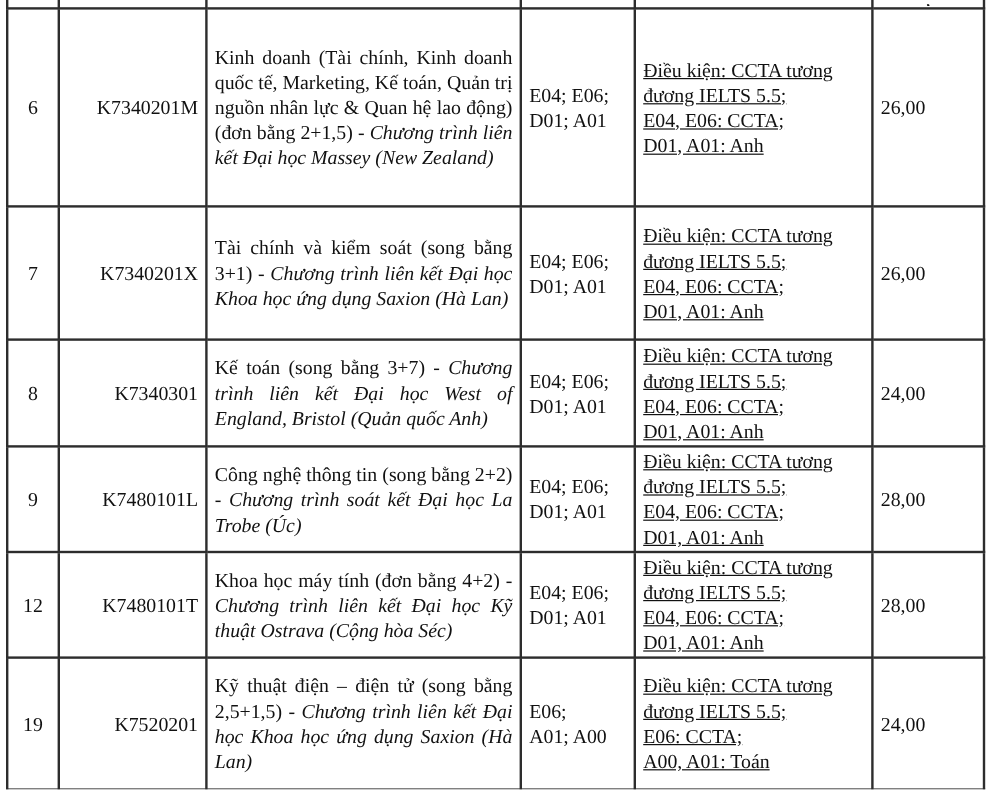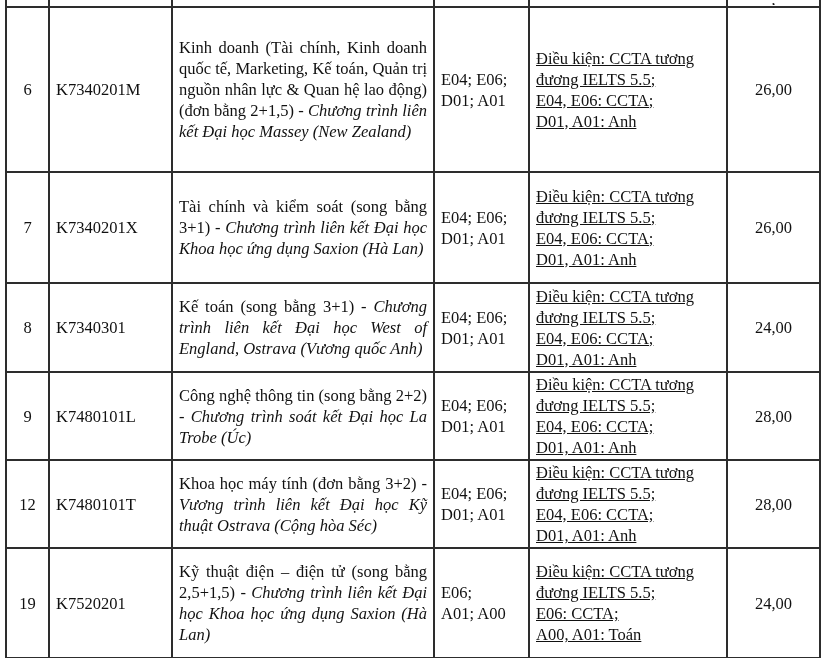--- a/index.html
+++ b/index.html
@@ -25,25 +25,25 @@
   }
   table.doc-table td {
     border: 2px solid #2d2d2d;
     font-size: 16.5px;
     line-height: 21px;
     vertical-align: middle;
     padding: 1px 6px;
     overflow: hidden;
   }
   td.c-stt   { text-align: center; }
-  td.c-code  { text-align: left; }
+  td.c-code  { text-align: right; }
   td.c-name  { text-align: justify; padding: 3px 7px 3px 9px; }
   td.c-combo { text-align: left; white-space: pre-line; padding-left: 9px; }
   td.c-cond  { text-align: left; white-space: pre-line; padding-left: 11px; text-decoration: underline; }
-  td.c-score { text-align: center; }
+  td.c-score { text-align: left; }
   .it { font-style: italic; }
   tr.partial-top td { height: 8px; padding: 0; }
   tr.partial-top td .remnant {
     height: 5px;
     overflow: hidden;
     text-align: center;
     line-height: 0;
     font-size: 16.5px;
   }
   tr.r6  td { height: 161px; }
@@ -101,21 +101,21 @@
       <td class="c-cond">Điều kiện: CCTA tương
 đương IELTS 5.5;
 E04, E06: CCTA;
 D01, A01: Anh</td>
       <td class="c-score">26,00</td>
     </tr>
 
     <tr class="r8">
       <td class="c-stt">8</td>
       <td class="c-code">K7340301</td>
-      <td class="c-name"><span>Kế toán (song bằng 3+1) - </span><span class="it">Chương trình liên kết Đại học West of England, Ostrava (Vương quốc Anh)</span></td>
+      <td class="c-name"><span>Kế toán (song bằng 3+7) - </span><span class="it">Chương trình liên kết Đại học West of England, Bristol (Quản quốc Anh)</span></td>
       <td class="c-combo">E04; E06;
 D01; A01</td>
       <td class="c-cond">Điều kiện: CCTA tương
 đương IELTS 5.5;
 E04, E06: CCTA;
 D01, A01: Anh</td>
       <td class="c-score">24,00</td>
     </tr>
 
     <tr class="r9">
@@ -127,21 +127,21 @@
       <td class="c-cond">Điều kiện: CCTA tương
 đương IELTS 5.5;
 E04, E06: CCTA;
 D01, A01: Anh</td>
       <td class="c-score">28,00</td>
     </tr>
 
     <tr class="r10">
       <td class="c-stt">12</td>
       <td class="c-code">K7480101T</td>
-      <td class="c-name"><span>Khoa học máy tính (đơn bằng 3+2) - </span><span class="it">Vương trình liên kết Đại học Kỹ thuật Ostrava (Cộng hòa Séc)</span></td>
+      <td class="c-name"><span>Khoa học máy tính (đơn bằng 4+2) - </span><span class="it">Chương trình liên kết Đại học Kỹ thuật Ostrava (Cộng hòa Séc)</span></td>
       <td class="c-combo">E04; E06;
 D01; A01</td>
       <td class="c-cond">Điều kiện: CCTA tương
 đương IELTS 5.5;
 E04, E06: CCTA;
 D01, A01: Anh</td>
       <td class="c-score">28,00</td>
     </tr>
 
     <tr class="r11">

